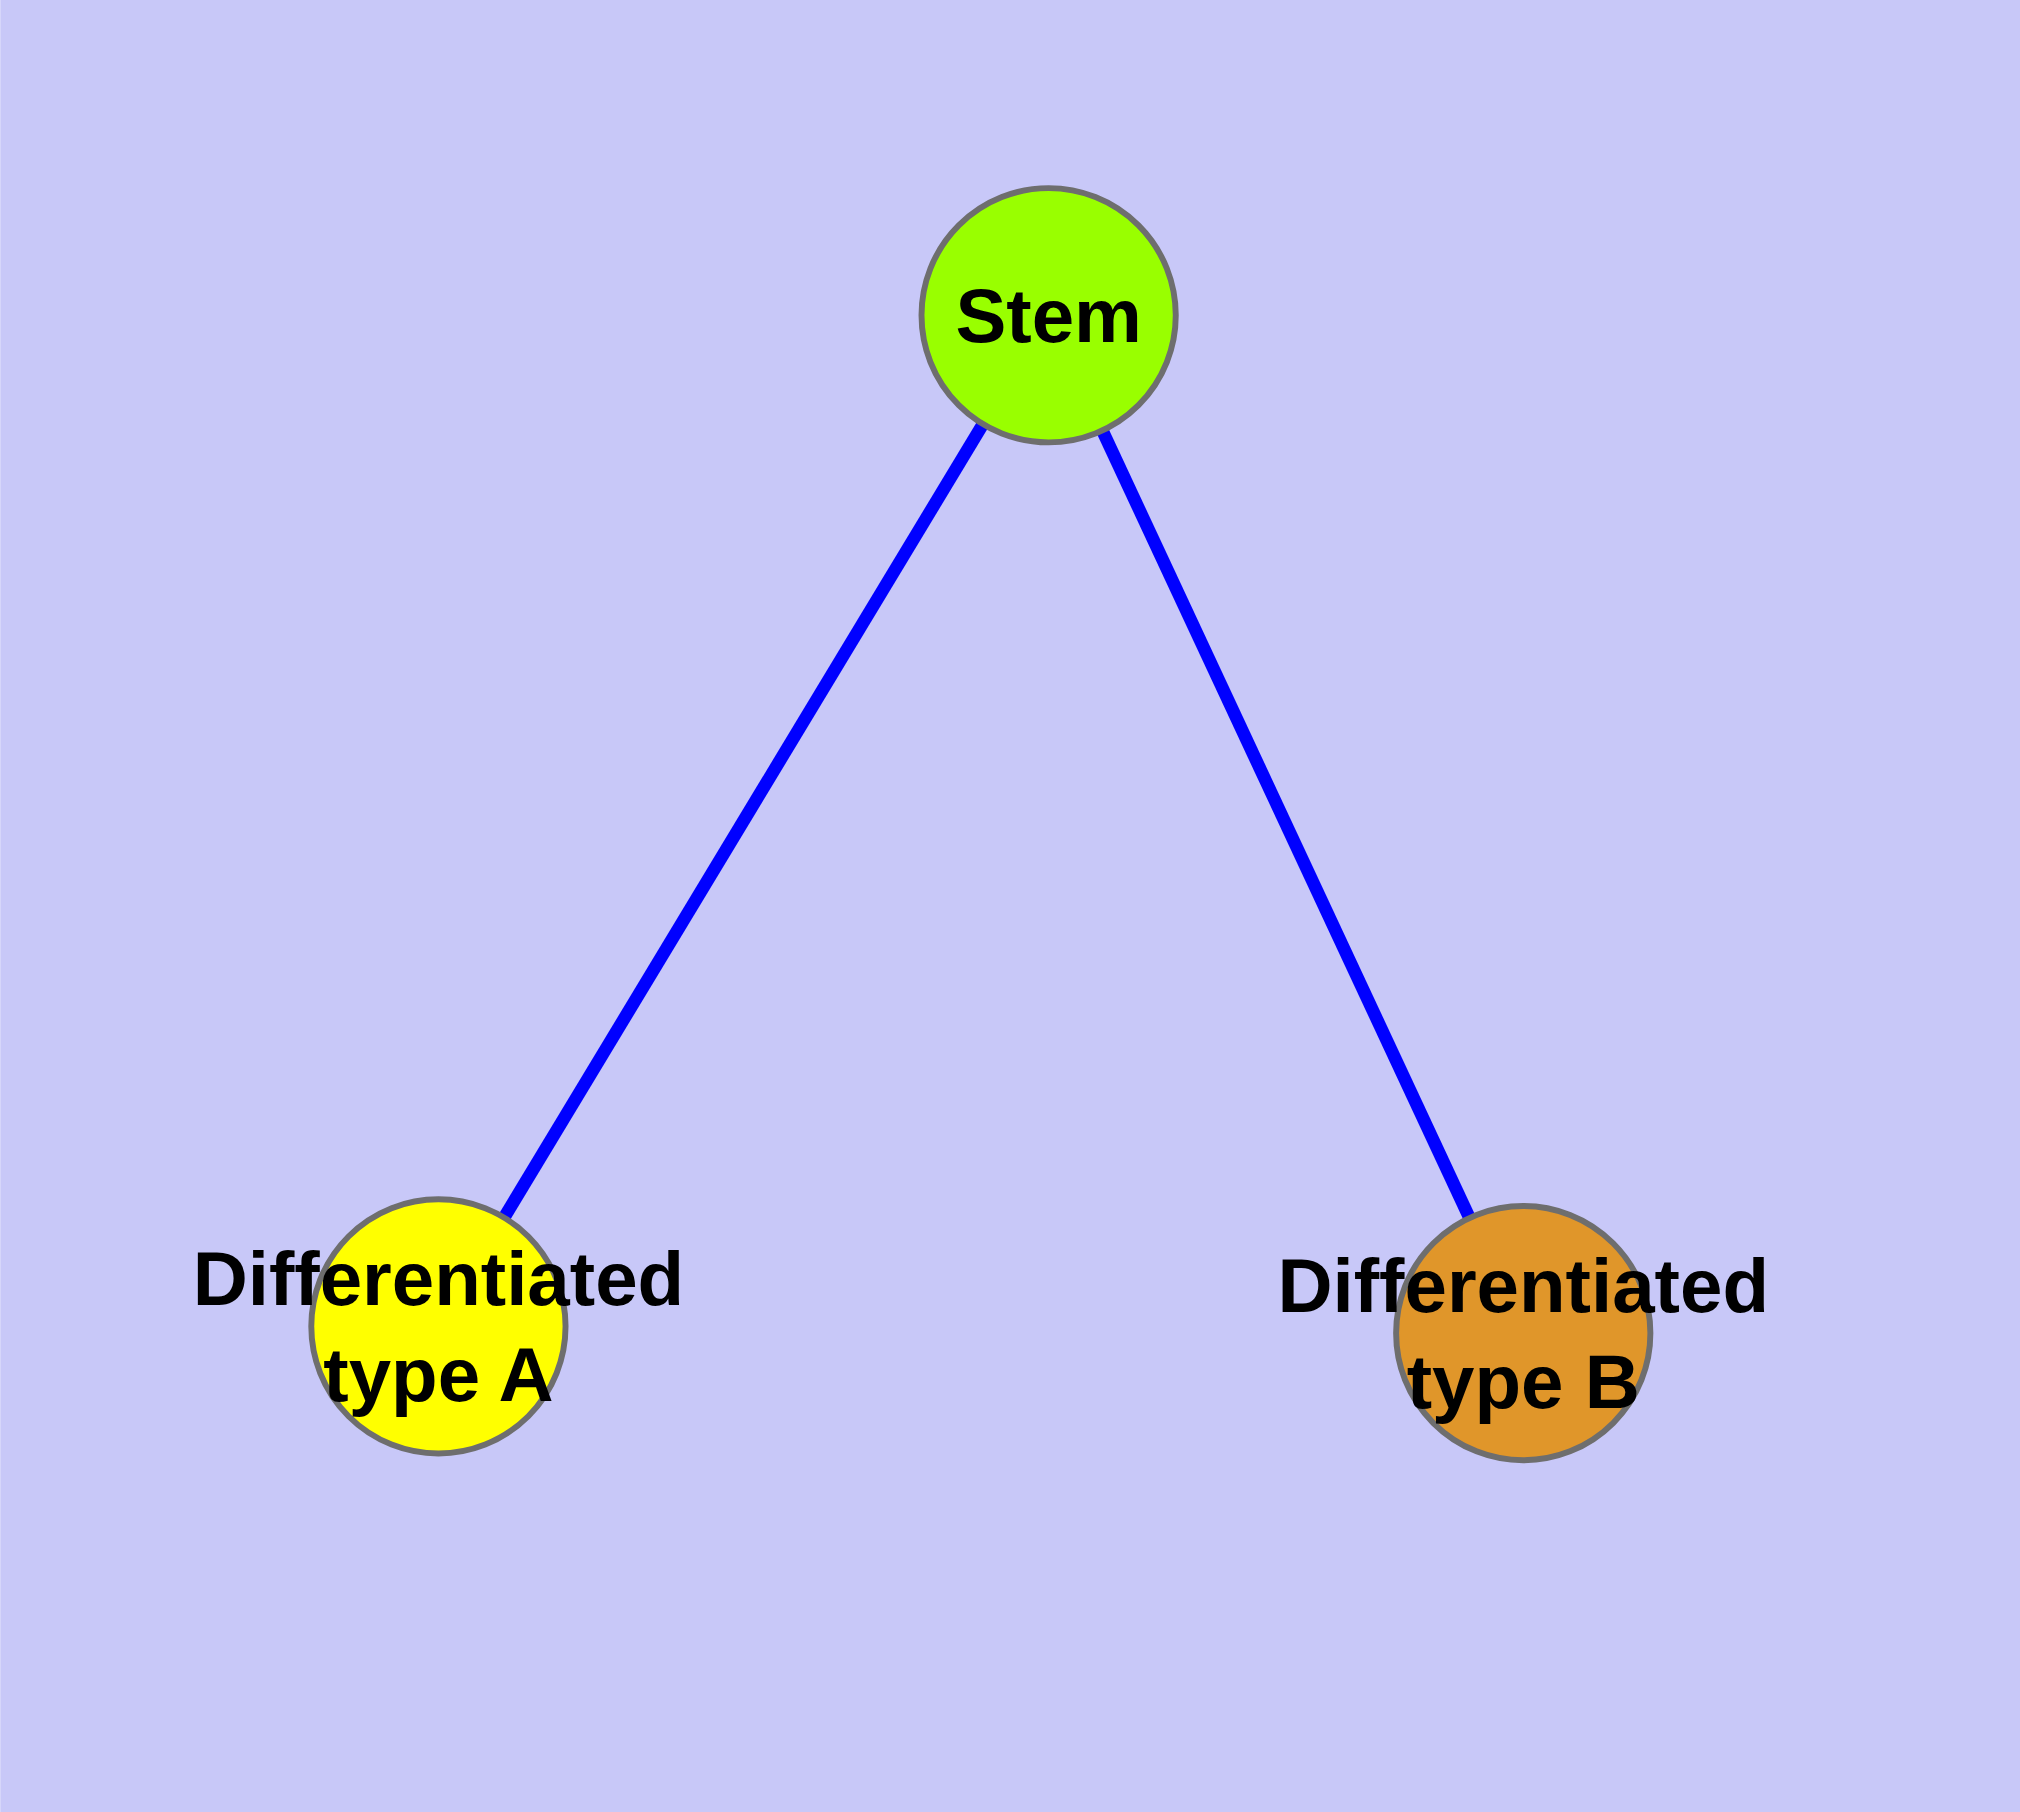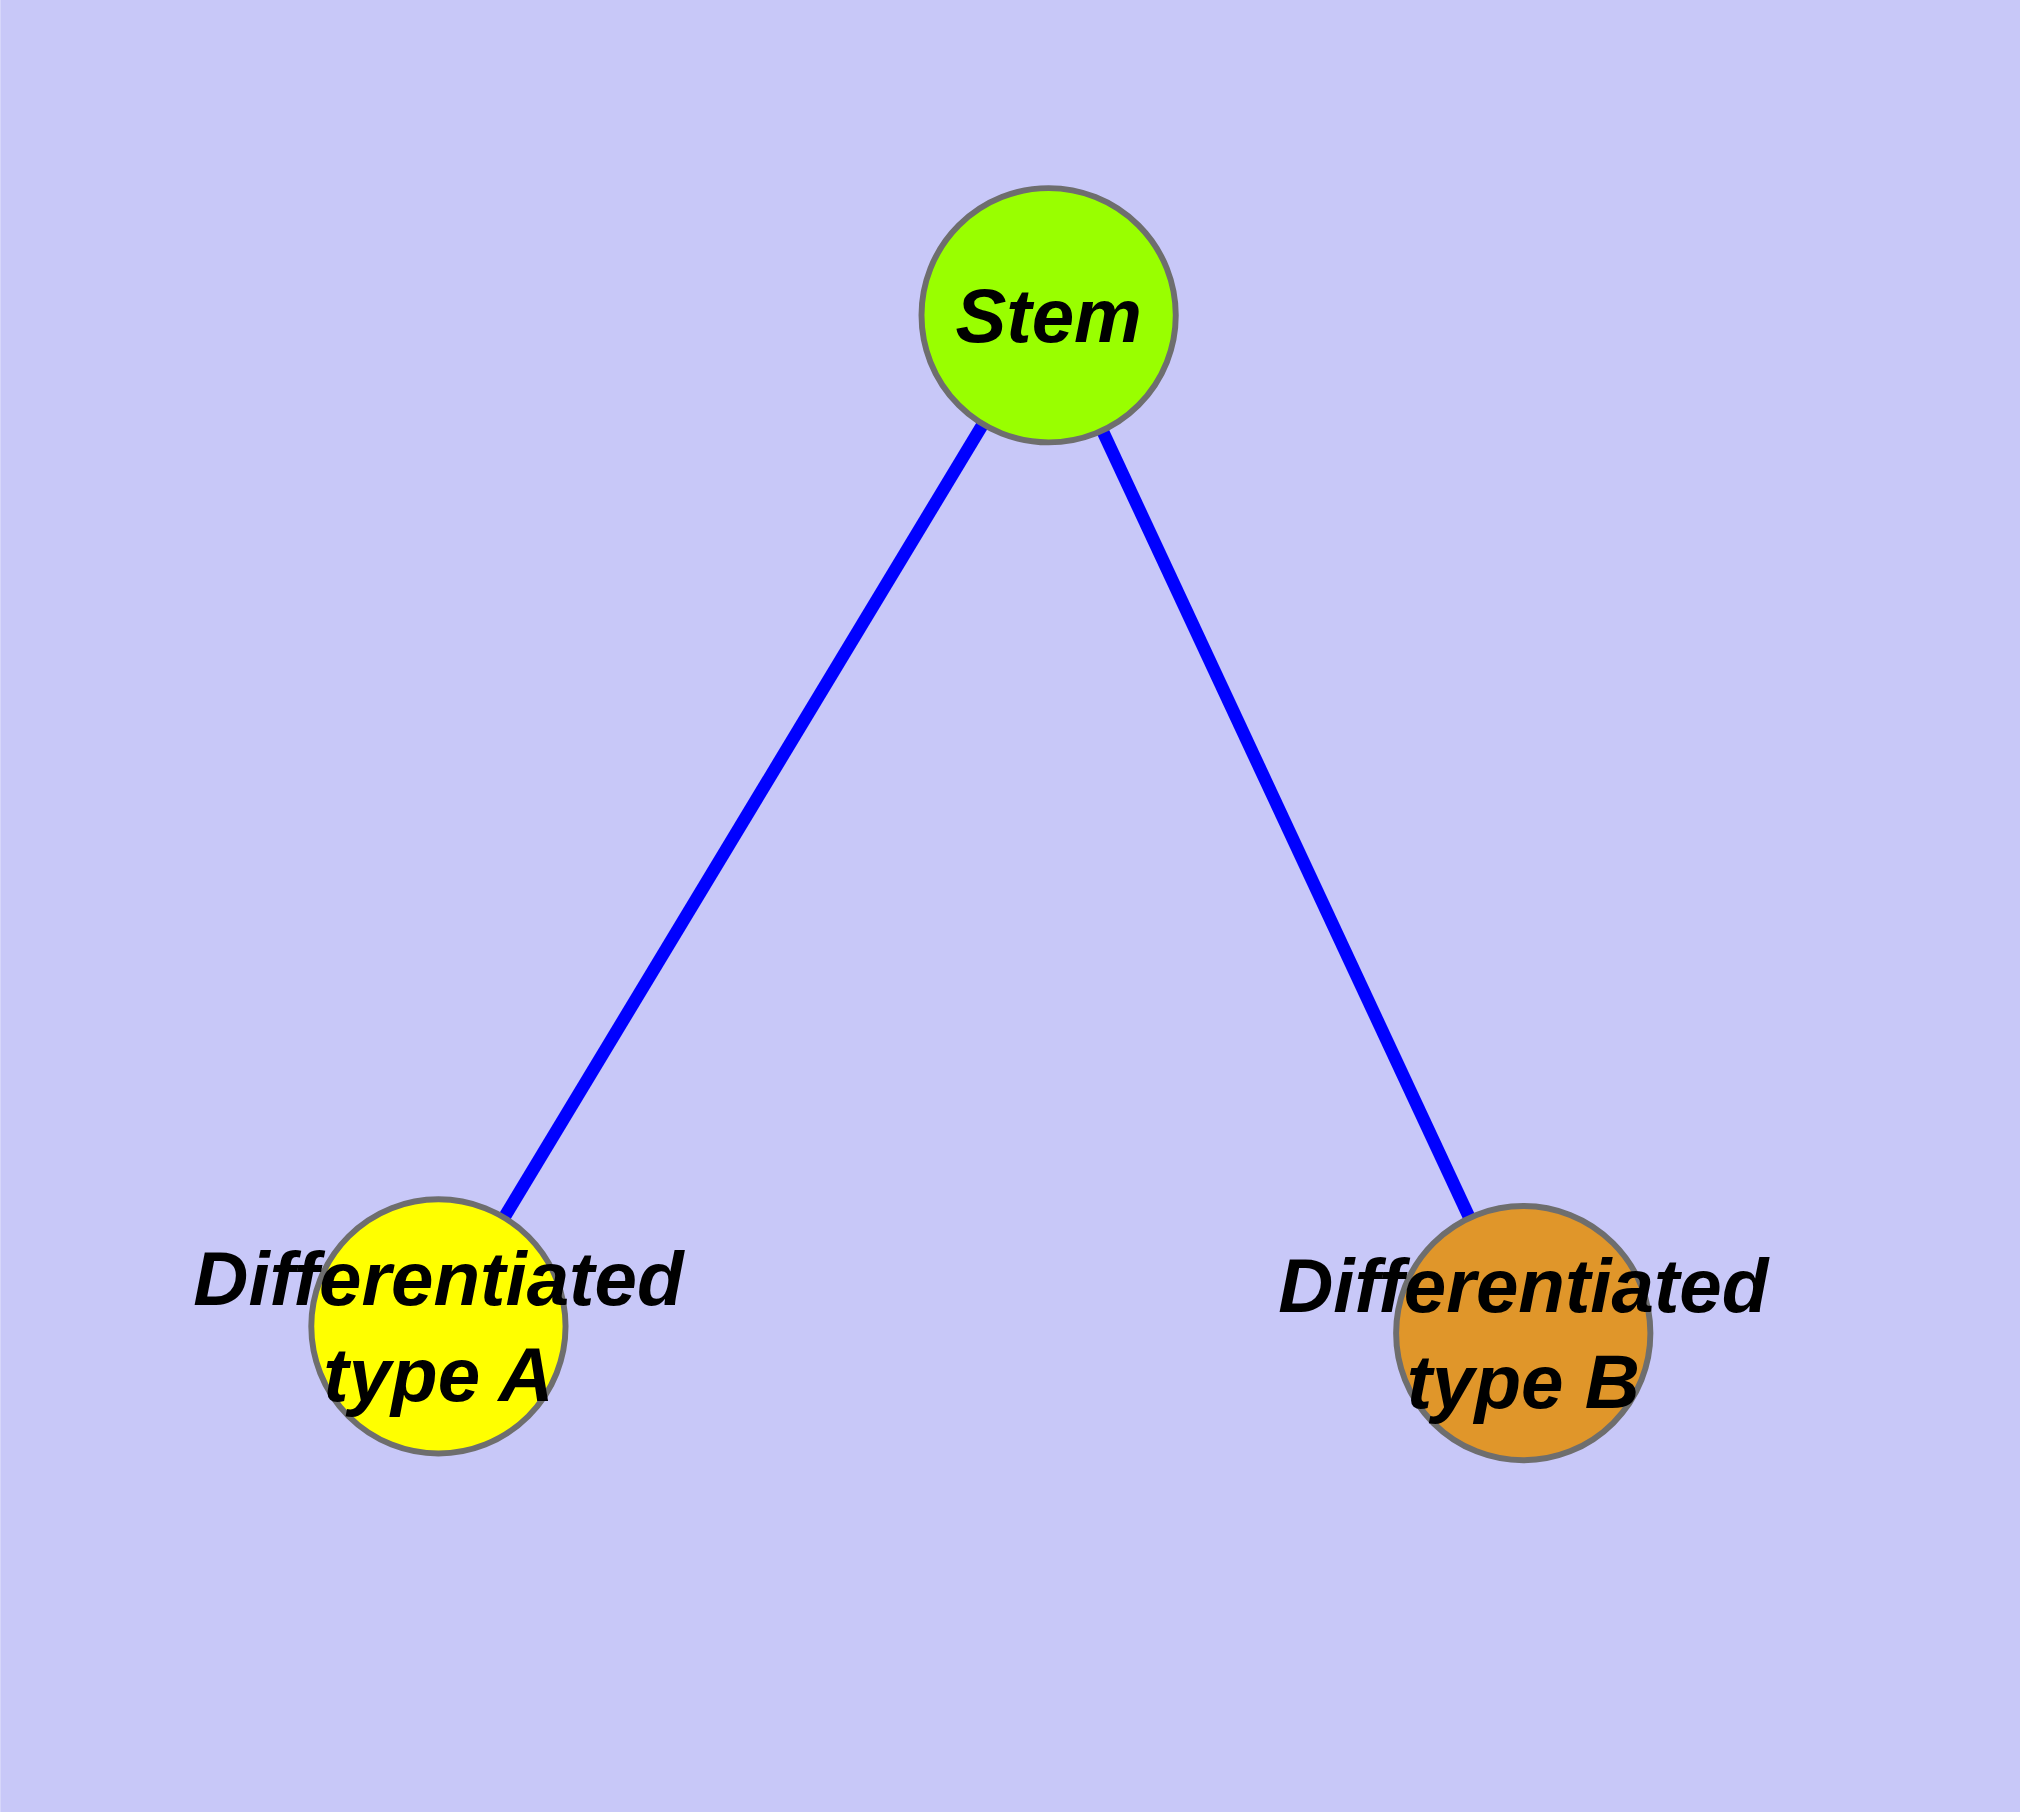--- a/index.html
+++ b/index.html
@@ -10,21 +10,20 @@
   body {
     width: 2021px;
     height: 1812px;
     overflow: hidden;
     font-family: "Liberation Sans", sans-serif;
   }
   #diagram {
     position: relative;
     width: 2021px;
     height: 1755px;
-    font-style: italic;
   }
   #graph-svg {
     display: block;
     width: 2021px;
     height: 1812px;
   }
   .node-label {
     font-family: "Liberation Sans", sans-serif;
     font-weight: bold;
   }

